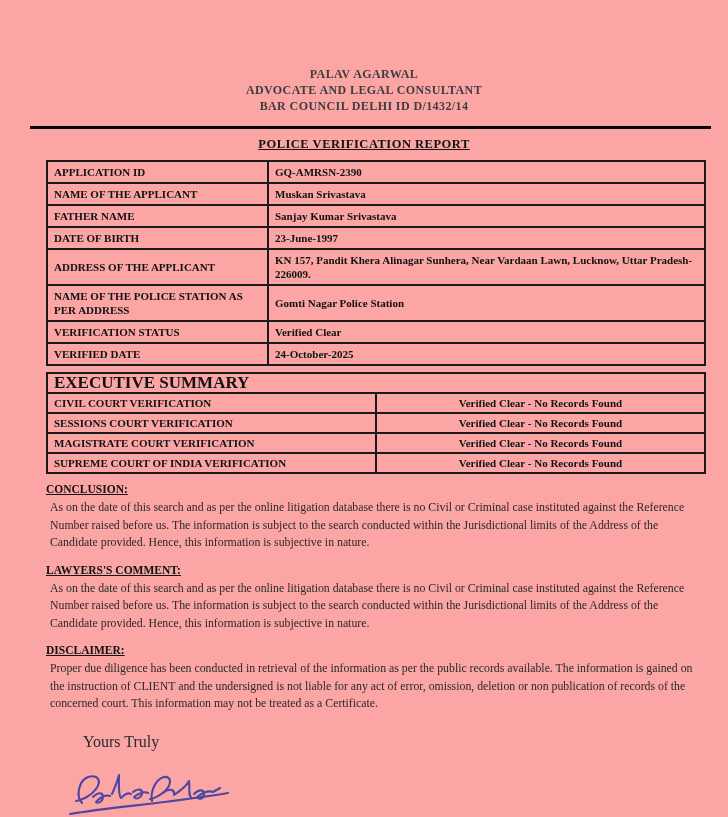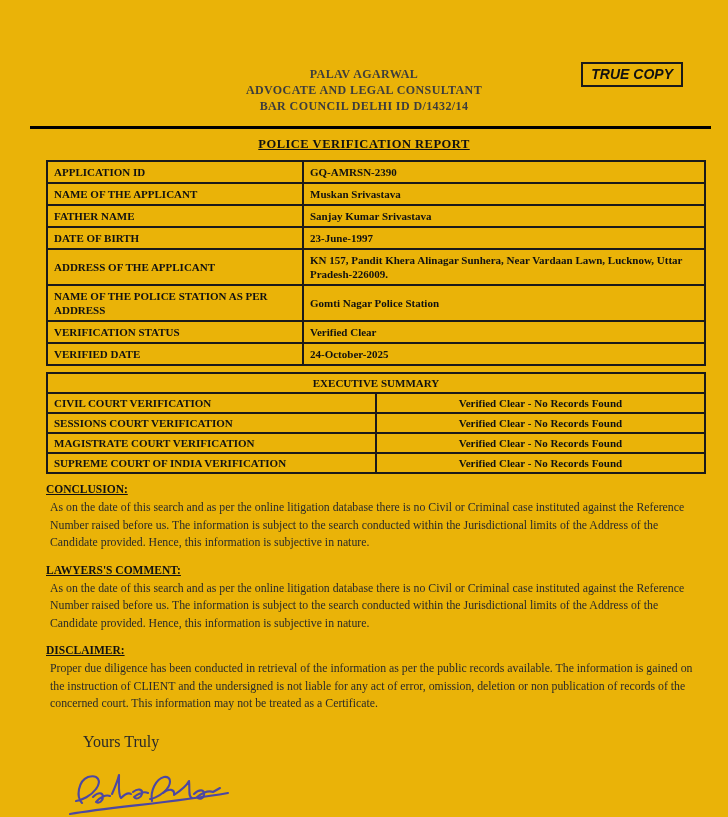--- a/index.html
+++ b/index.html
@@ -1,21 +1,21 @@
 <!DOCTYPE html>
 <html><head>
 <meta charset="utf-8">
 <style>
   * { box-sizing: border-box; }
   html, body { margin: 0; padding: 0; background: #ffffff; }
   .page {
     position: relative;
     width: 728px;
     height: 817px;
-    background: #eab308;
+    background: #fca5a5;
     font-family: "Liberation Serif", serif;
     color: #111;
     overflow: hidden;
   }
   .header {
     padding-top: 66px;
     text-align: center;
     font-weight: bold;
     font-size: 12px;
     line-height: 16px;
@@ -53,24 +53,24 @@
   .details-table { margin-top: 8px; }
   td {
     border: 2px solid #1a1a1a;
     font-weight: bold;
     font-size: 11px;
     line-height: 14px;
     padding: 3px 6px;
     vertical-align: middle;
     color: #111;
   }
-  td.label-cell { width: 256px; }
+  td.label-cell { width: 221px; }
   .exec-table { margin-top: 6px; }
   .exec-table td { padding: 2px 6px; }
-  .exec-table td.exec-header { text-align: center; font-size: 11px; }
+  .exec-table td.exec-header { text-align: left; font-size: 17px; }
   .exec-table td.value-cell { text-align: center; }
   .section { margin-top: 12px; }
   .section-heading {
     font-weight: bold;
     font-size: 11.5px;
     text-decoration: underline;
     color: #111;
     margin: 0 0 4px 0;
   }
   .section-body {
@@ -87,21 +87,20 @@
 <body>
 
 <div class="page">
 
   <div class="header" style="color: rgb(61, 61, 61);">
     <div>PALAV AGARWAL</div>
     <div>ADVOCATE AND LEGAL CONSULTANT</div>
     <div>BAR COUNCIL DELHI ID D/1432/14</div>
   </div>
 
-  <div class="true-copy">TRUE COPY</div>
 
   <hr class="rule">
 
   <div class="report-title">POLICE VERIFICATION REPORT</div>
 
   <div class="content">
 
     <table class="details-table">
       <tbody>
         <tr>

